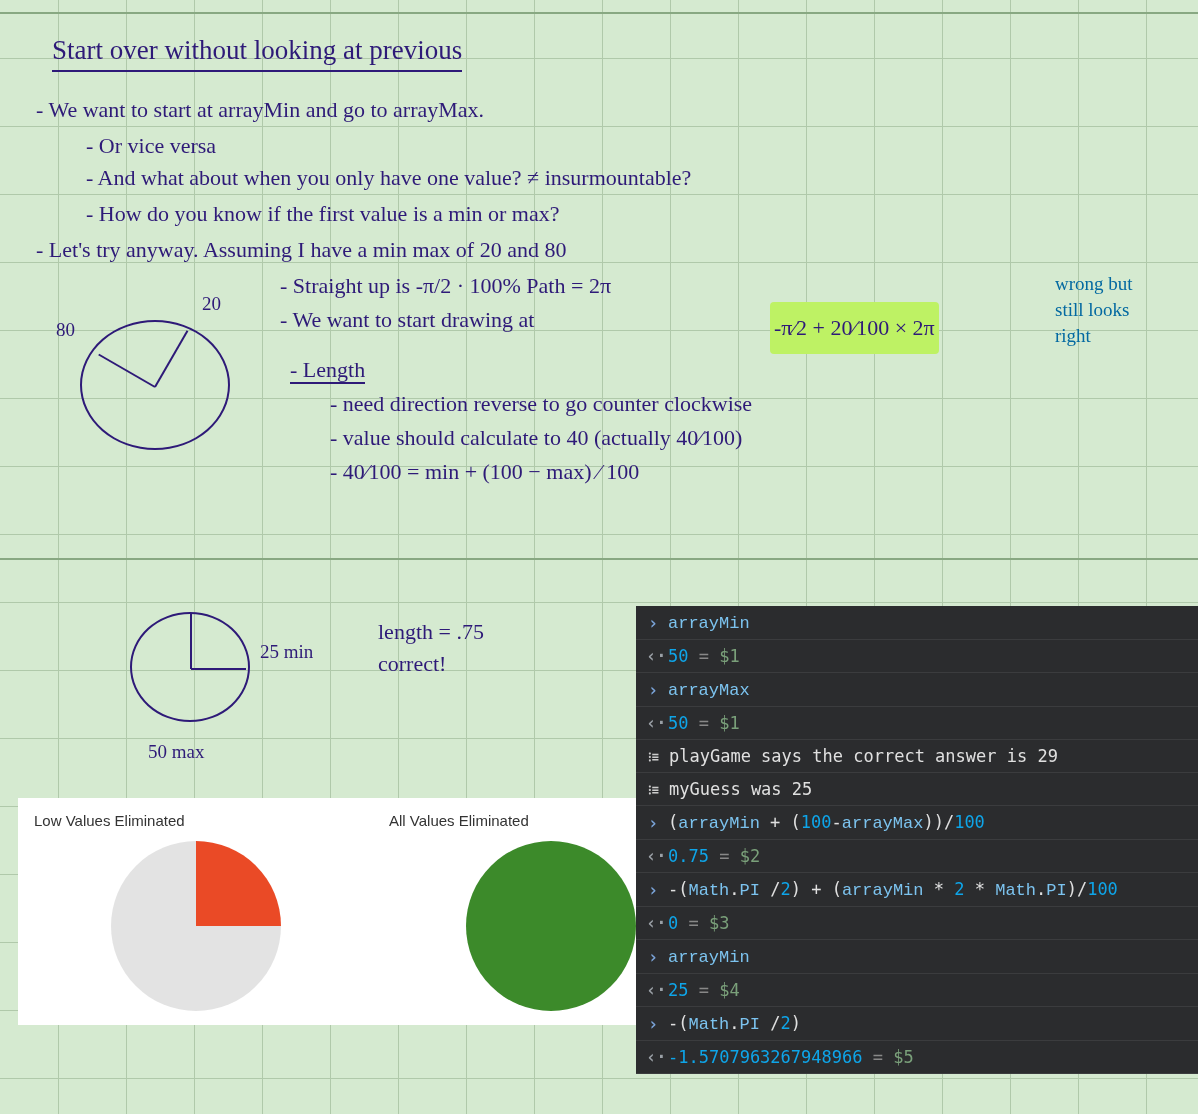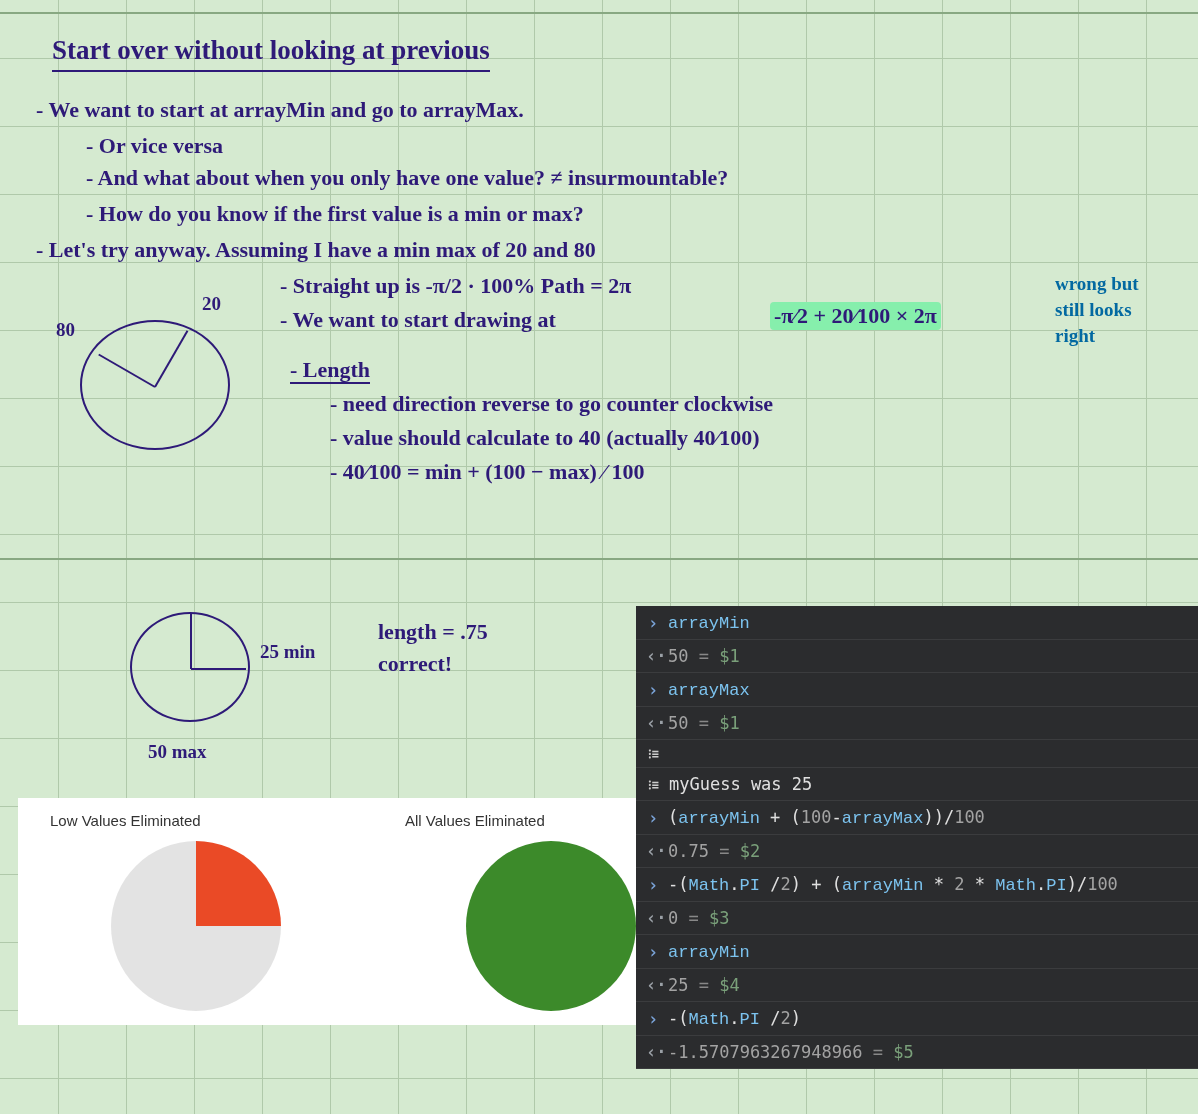--- a/index.html
+++ b/index.html
@@ -35,33 +35,32 @@
     height: 2px;
     background: #88a882;
   }
   .hand {
     font-family: "Segoe Script", "Comic Sans MS", cursive;
     color: #2e1a78;
     position: absolute;
     white-space: nowrap;
     font-size: 22px;
     line-height: 1.25;
-    font-weight: bold;
   }
   .hand.red { color: #0369a1; margin-left: 45px; }
   .title {
     font-size: 27px;
     top: 34px;
     left: 52px;
     border-bottom: 2px solid #2e1a78;
     padding-bottom: 2px;
   }
   .highlight {
-    background: #86efac;
-    padding: 0 4px;
+    background: #bef264;
+    padding: 12px 4px;
     border-radius: 4px;
   }
   .hand.small { font-size: 19px; }
   .underline { border-bottom: 2px solid #2e1a78; }
 
   
   .circle-sketch {
     position: absolute;
     border: 2.5px solid #2e1a78;
     border-radius: 50%;
@@ -86,21 +85,21 @@
     position: absolute;
     top: 798px;
     left: 18px;
     width: 710px;
     background: #fff;
     display: flex;
     padding: 14px 4px 14px 4px;
     gap: 8px;
   }
   .pie-col { flex: 1; display: flex; flex-direction: column; align-items: flex-start; }
-  .pie-label { font-size: 15px; color: #333; margin: 0 0 12px 28px; }
+  .pie-label { font-size: 15px; color: #333; margin: 0 0 12px 12px; }
   .pie { width: 170px; height: 170px; border-radius: 50%; align-self: center; }
 
   
   .console {
     position: absolute;
     top: 606px;
     left: 636px;
     width: 562px;
     background: #2b2c2e;
     color: #ddd;
@@ -115,21 +114,21 @@
     gap: 8px;
   }
   .chevron { font-weight: bold; width: 14px; text-align: center; }
   .chevron.in  { color: #7aa3d8; }
   .chevron.out { color: #9aa0a6; }
   .info-dot {
     width: 15px; height: 15px; display:inline-flex; align-items:center; justify-content:center;
     font-size: 12px; color:#ccc; font-weight:bold;
   }
   .tok-id  { color: #7cc3ef; font-family: Liberation Mono, monospace; }
-  .tok-num { color: #a3a3a3; text-align: right; }
+  .tok-num { color: #0ea5e9; text-align: right; }
   .tok-var { color: #7aa07a; }
   .tok-eq  { color: #888; }
   .tok-str { color: #e0e0e0; }
 </style>
 </head>
 <body>
 
 <div class="graph-paper"></div>
 <div class="top-divider"></div>
 <div class="divider"></div>
@@ -193,20 +192,21 @@
     <div class="c-row">
       <span class="chevron in">›</span>
       <span><span class="tok-id">arrayMax</span></span>
     </div>
     <div class="c-row">
       <span class="chevron out">‹·</span>
       <span><span class="tok-num">50</span><span class="tok-eq"> = </span><span class="tok-var">$1</span></span>
     </div>
     <div class="c-row">
       <span class="info-dot">⁝≡</span>
+      <span><span class="tok-str">playGame says the correct answer is 29</span></span>
     </div>
     <div class="c-row">
       <span class="info-dot">⁝≡</span>
       <span><span class="tok-str">myGuess was 25</span></span>
     </div>
     <div class="c-row">
       <span class="chevron in">›</span>
       <span><span class="tok-str">(</span><span class="tok-id">arrayMin</span><span class="tok-str"> + (</span><span class="tok-num">100</span><span class="tok-str">-</span><span class="tok-id">arrayMax</span><span class="tok-str">))/</span><span class="tok-num">100</span></span>
     </div>
     <div class="c-row">

